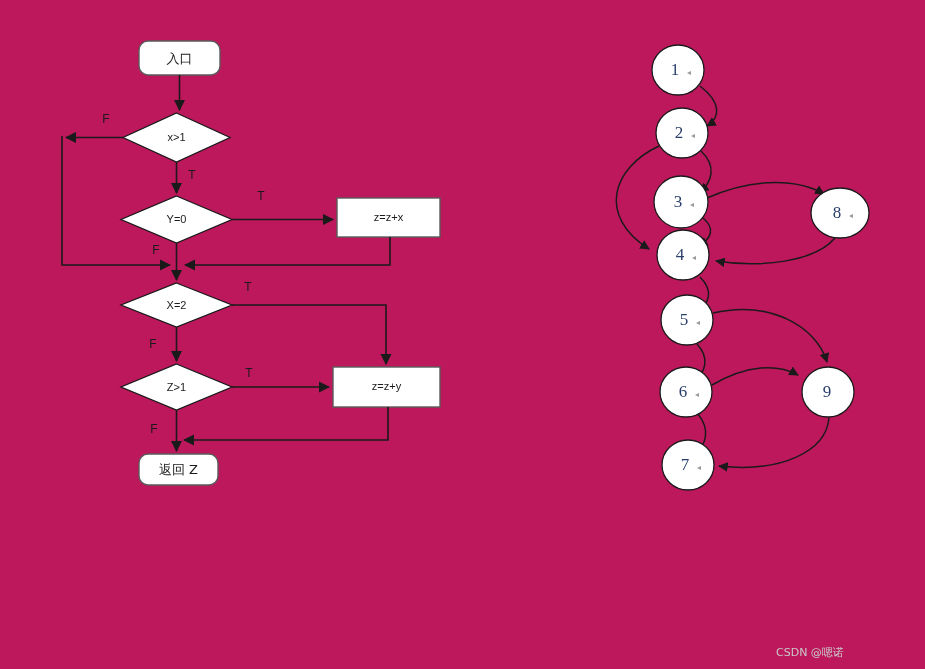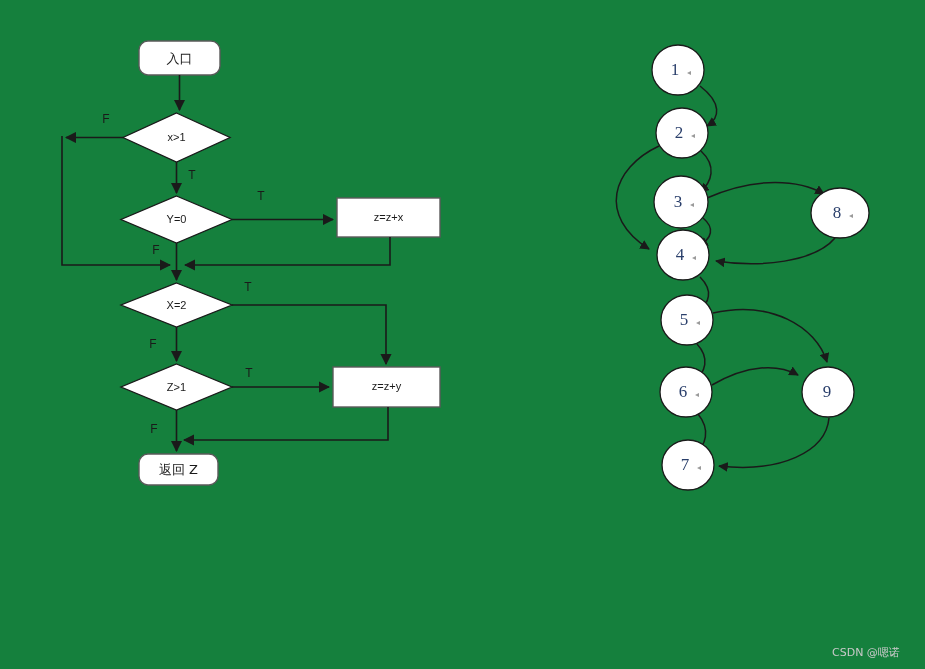--- a/index.html
+++ b/index.html
@@ -8,21 +8,21 @@
     padding: 0;
     background: #ffffff;
   }
   body {
     font-family: "Liberation Sans", "DejaVu Sans", sans-serif;
   }
   #page {
     position: relative;
     width: 925px;
     height: 669px;
-    background: #15803d;
+    background: #be185d;
     overflow: hidden;
   }
   .layer {
     position: absolute;
     left: 0;
     top: 0;
     width: 925px;
     height: 669px;
   }
   svg { display: block; }
@@ -121,21 +121,21 @@
     font-family: "Liberation Sans", "DejaVu Sans", sans-serif;
     font-size: 17px;
     font-weight: normal !important;
   }
   .row-head-tall { height: 57px; }
   .row-head-sub  { height: 29px; }
   .row-body      { height: 43px; }
 
   #watermark {
     position: absolute;
-    left: 832px;
+    left: 776px;
     top: 645px;
     font-family: "DejaVu Sans", "Liberation Sans", sans-serif;
     font-size: 11px;
     color: #c9c9c9;
     white-space: nowrap;
     user-select: none;
   }
 </style>
 </head>
 <body>

